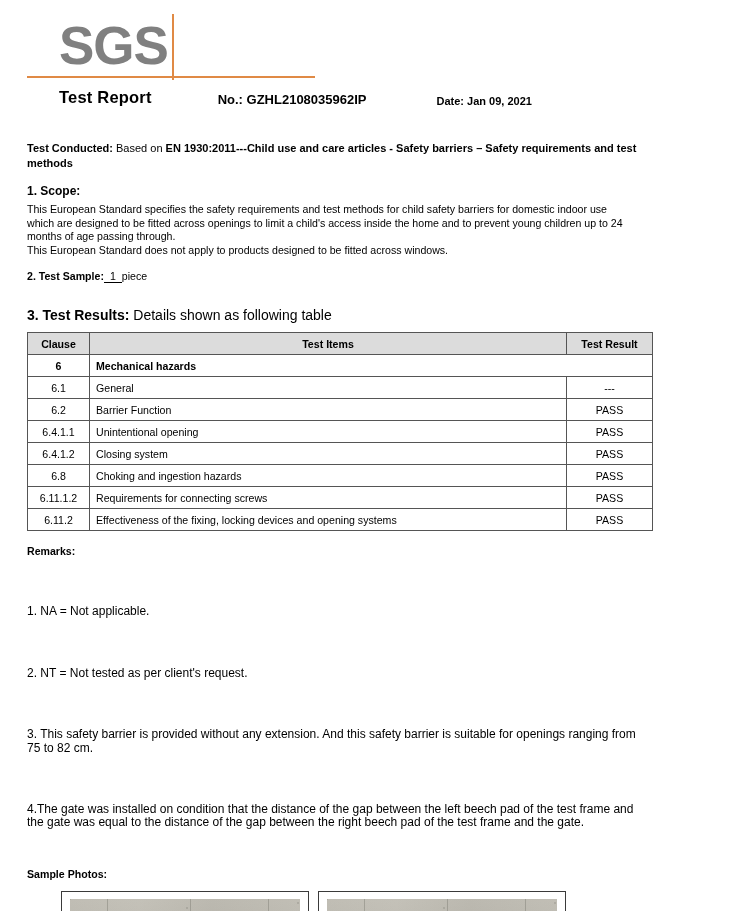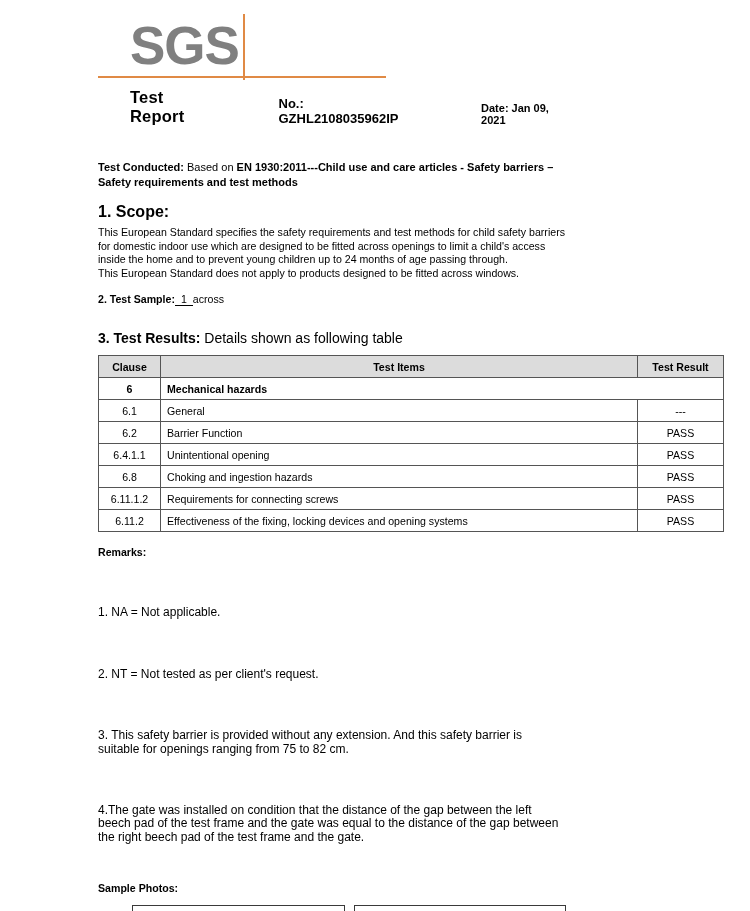--- a/index.html
+++ b/index.html
@@ -13,21 +13,21 @@
     height: 911px;
     font-family: "Liberation Sans", sans-serif;
     color: #000000;
     position: relative;
     overflow: hidden;
   }
 
   .page {
     width: 664px;
     height: 911px;
-    padding: 0 98px;
+    padding: 0 27px;
     position: relative;
   }
 
   
   .logo-block {
     position: relative;
     height: 68px;
     margin-left: 32px;
     padding-top: 18px;
   }
@@ -87,21 +87,21 @@
   .test-conducted {
     margin-top: 34px;
     font-weight: bold;
     font-size: 11px;
     line-height: 14.5px;
   }
   .tc-normal { font-weight: normal; }
 
   .heading {
     font-weight: bold;
-    font-size: 16px;
+    font-size: 12px;
     margin-top: 14px;
   }
   .para {
     font-size: 10.6px;
     line-height: 13.6px;
     margin-top: 5px;
   }
   .para2 { margin-top: 0px; }
 
   .sample-line {
@@ -260,21 +260,21 @@
     <span>Test Conducted:</span>
     <span class="tc-normal">Based on</span>
     <span>EN 1930:2011---Child use and care articles - Safety barriers – Safety requirements and test methods</span>
   </div>
 
   <div class="heading">1. Scope:</div>
   <div class="para">This European Standard specifies the safety requirements and test methods for child safety barriers for domestic indoor use which are designed to be fitted across openings to limit a child's access inside the home and to prevent young children up to 24 months of age passing through.</div>
   <div class="para para2">This European Standard does not apply to products designed to be fitted across windows.</div>
 
   <div class="sample-line">
-    <span>2. Test Sample:</span><span class="sample-val">1</span><span class="sample-unit">across</span>
+    <span>2. Test Sample:</span><span class="sample-val">1</span><span class="sample-unit">piece</span>
   </div>
 
   <div class="results-line">
     <span>3. Test Results:</span>
     <span class="results-rest">Details shown as following table</span>
   </div>
 
   <table class="results">
     <thead>
       <tr>
@@ -294,20 +294,25 @@
           <td class="result">---</td>
         </tr>
         <tr>
           <td class="clause">6.2</td>
           <td>Barrier Function</td>
           <td class="result">PASS</td>
         </tr>
         <tr>
           <td class="clause">6.4.1.1</td>
           <td>Unintentional opening</td>
+          <td class="result">PASS</td>
+        </tr>
+        <tr>
+          <td class="clause">6.4.1.2</td>
+          <td>Closing system</td>
           <td class="result">PASS</td>
         </tr>
         <tr>
           <td class="clause">6.8</td>
           <td>Choking and ingestion hazards</td>
           <td class="result">PASS</td>
         </tr>
         <tr>
           <td class="clause">6.11.1.2</td>
           <td>Requirements for connecting screws</td>

